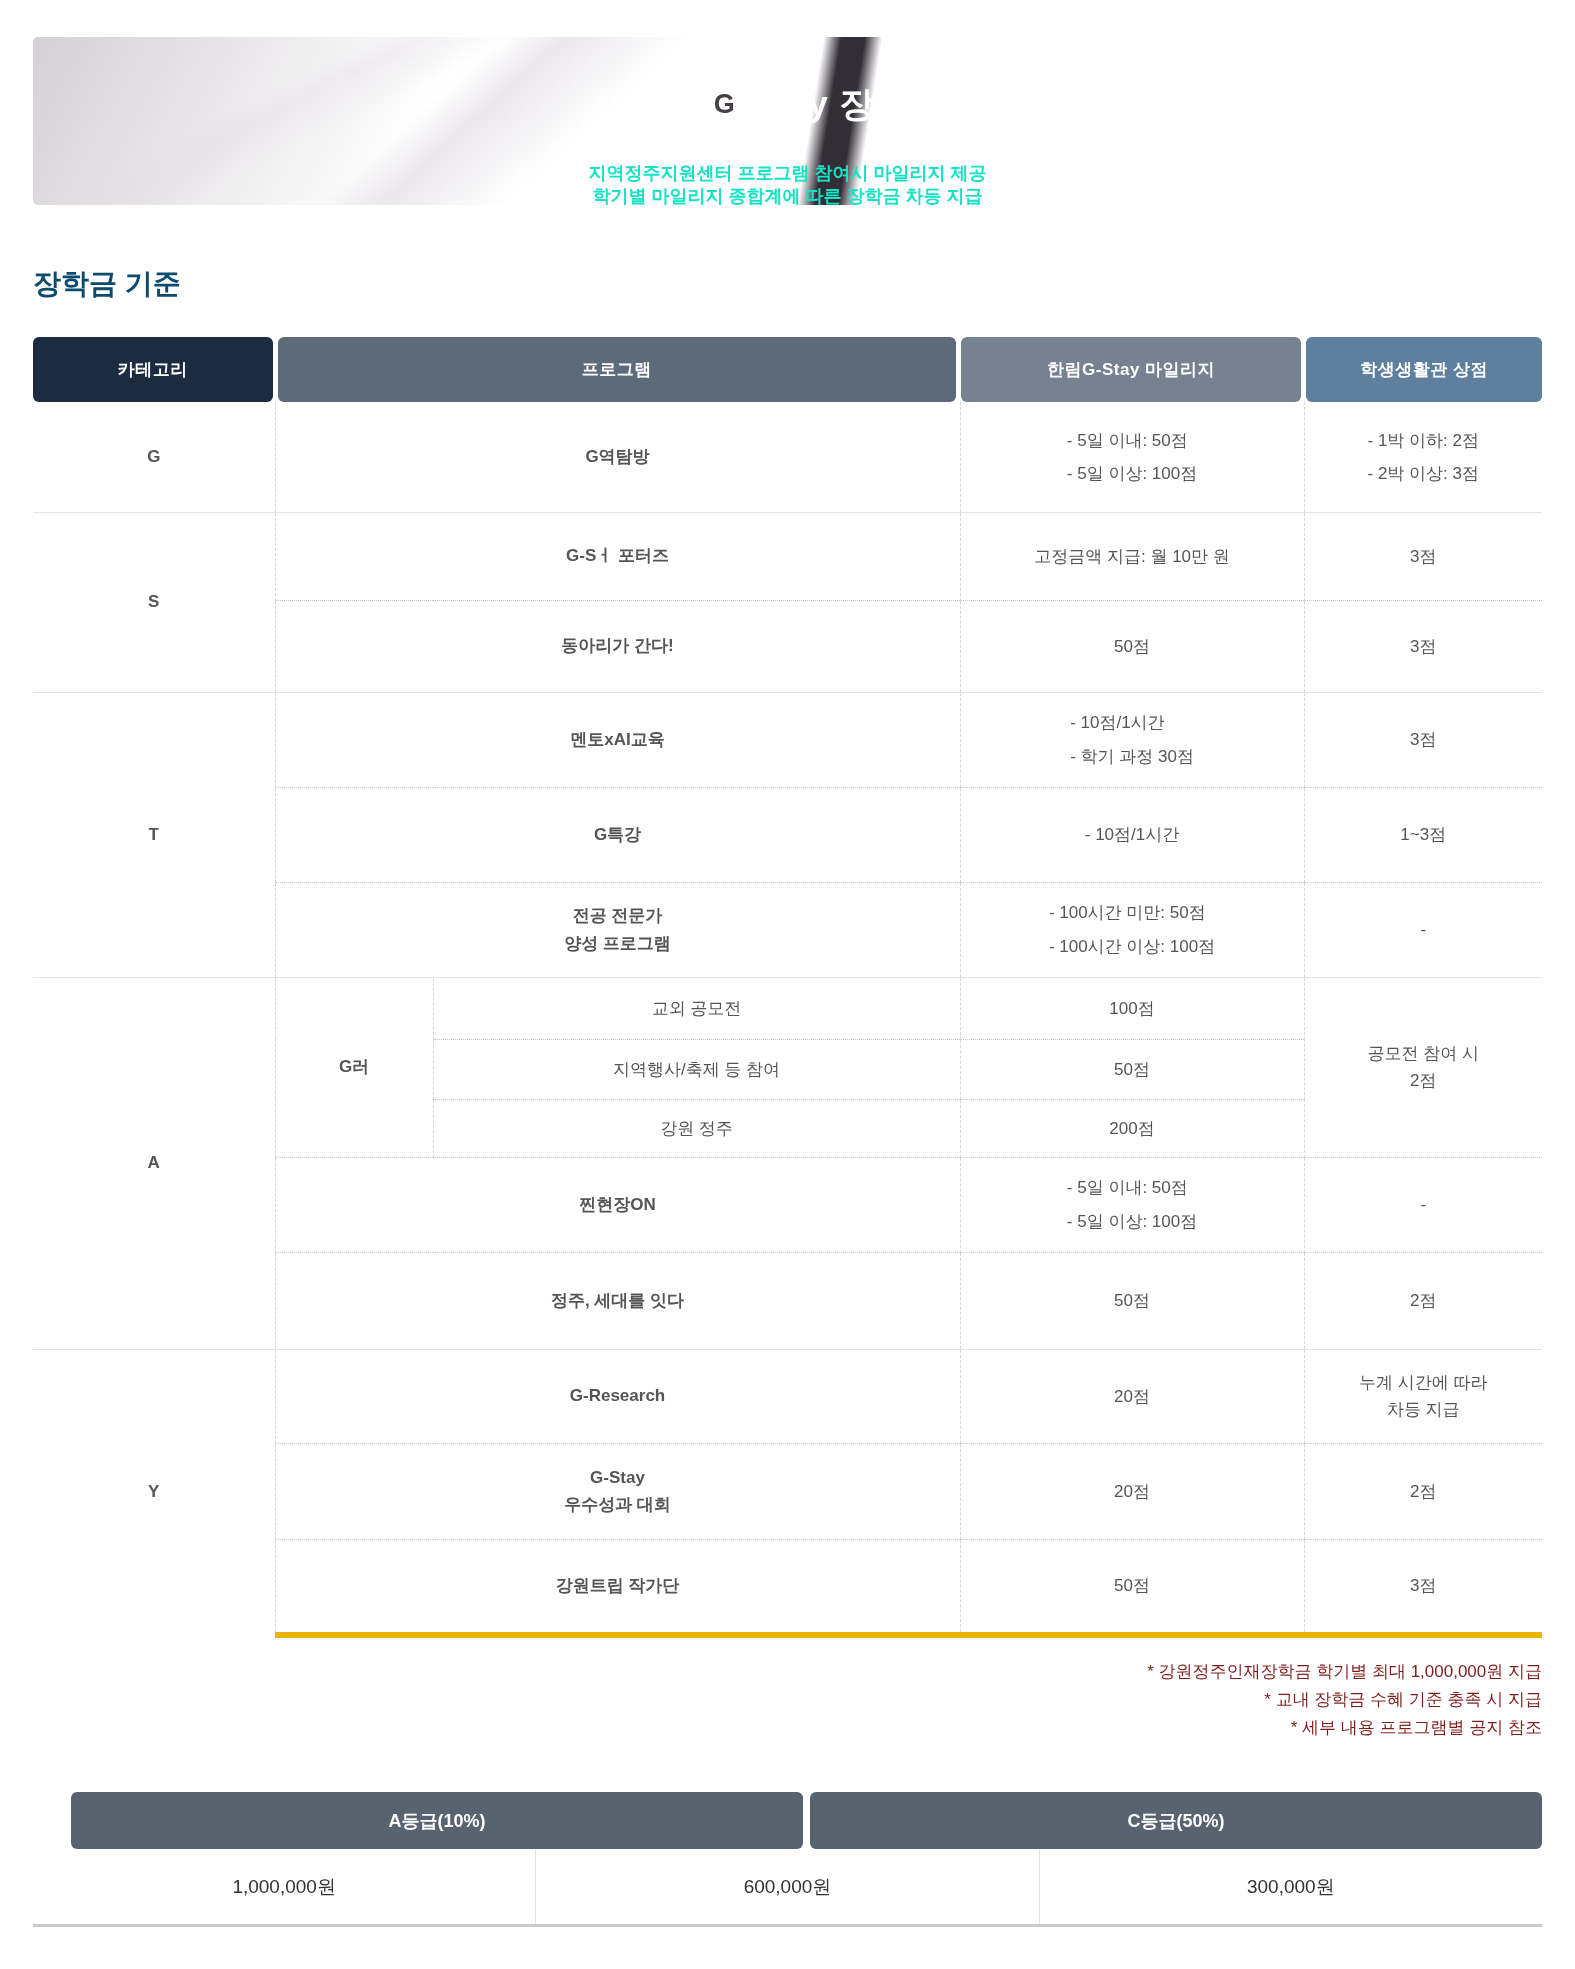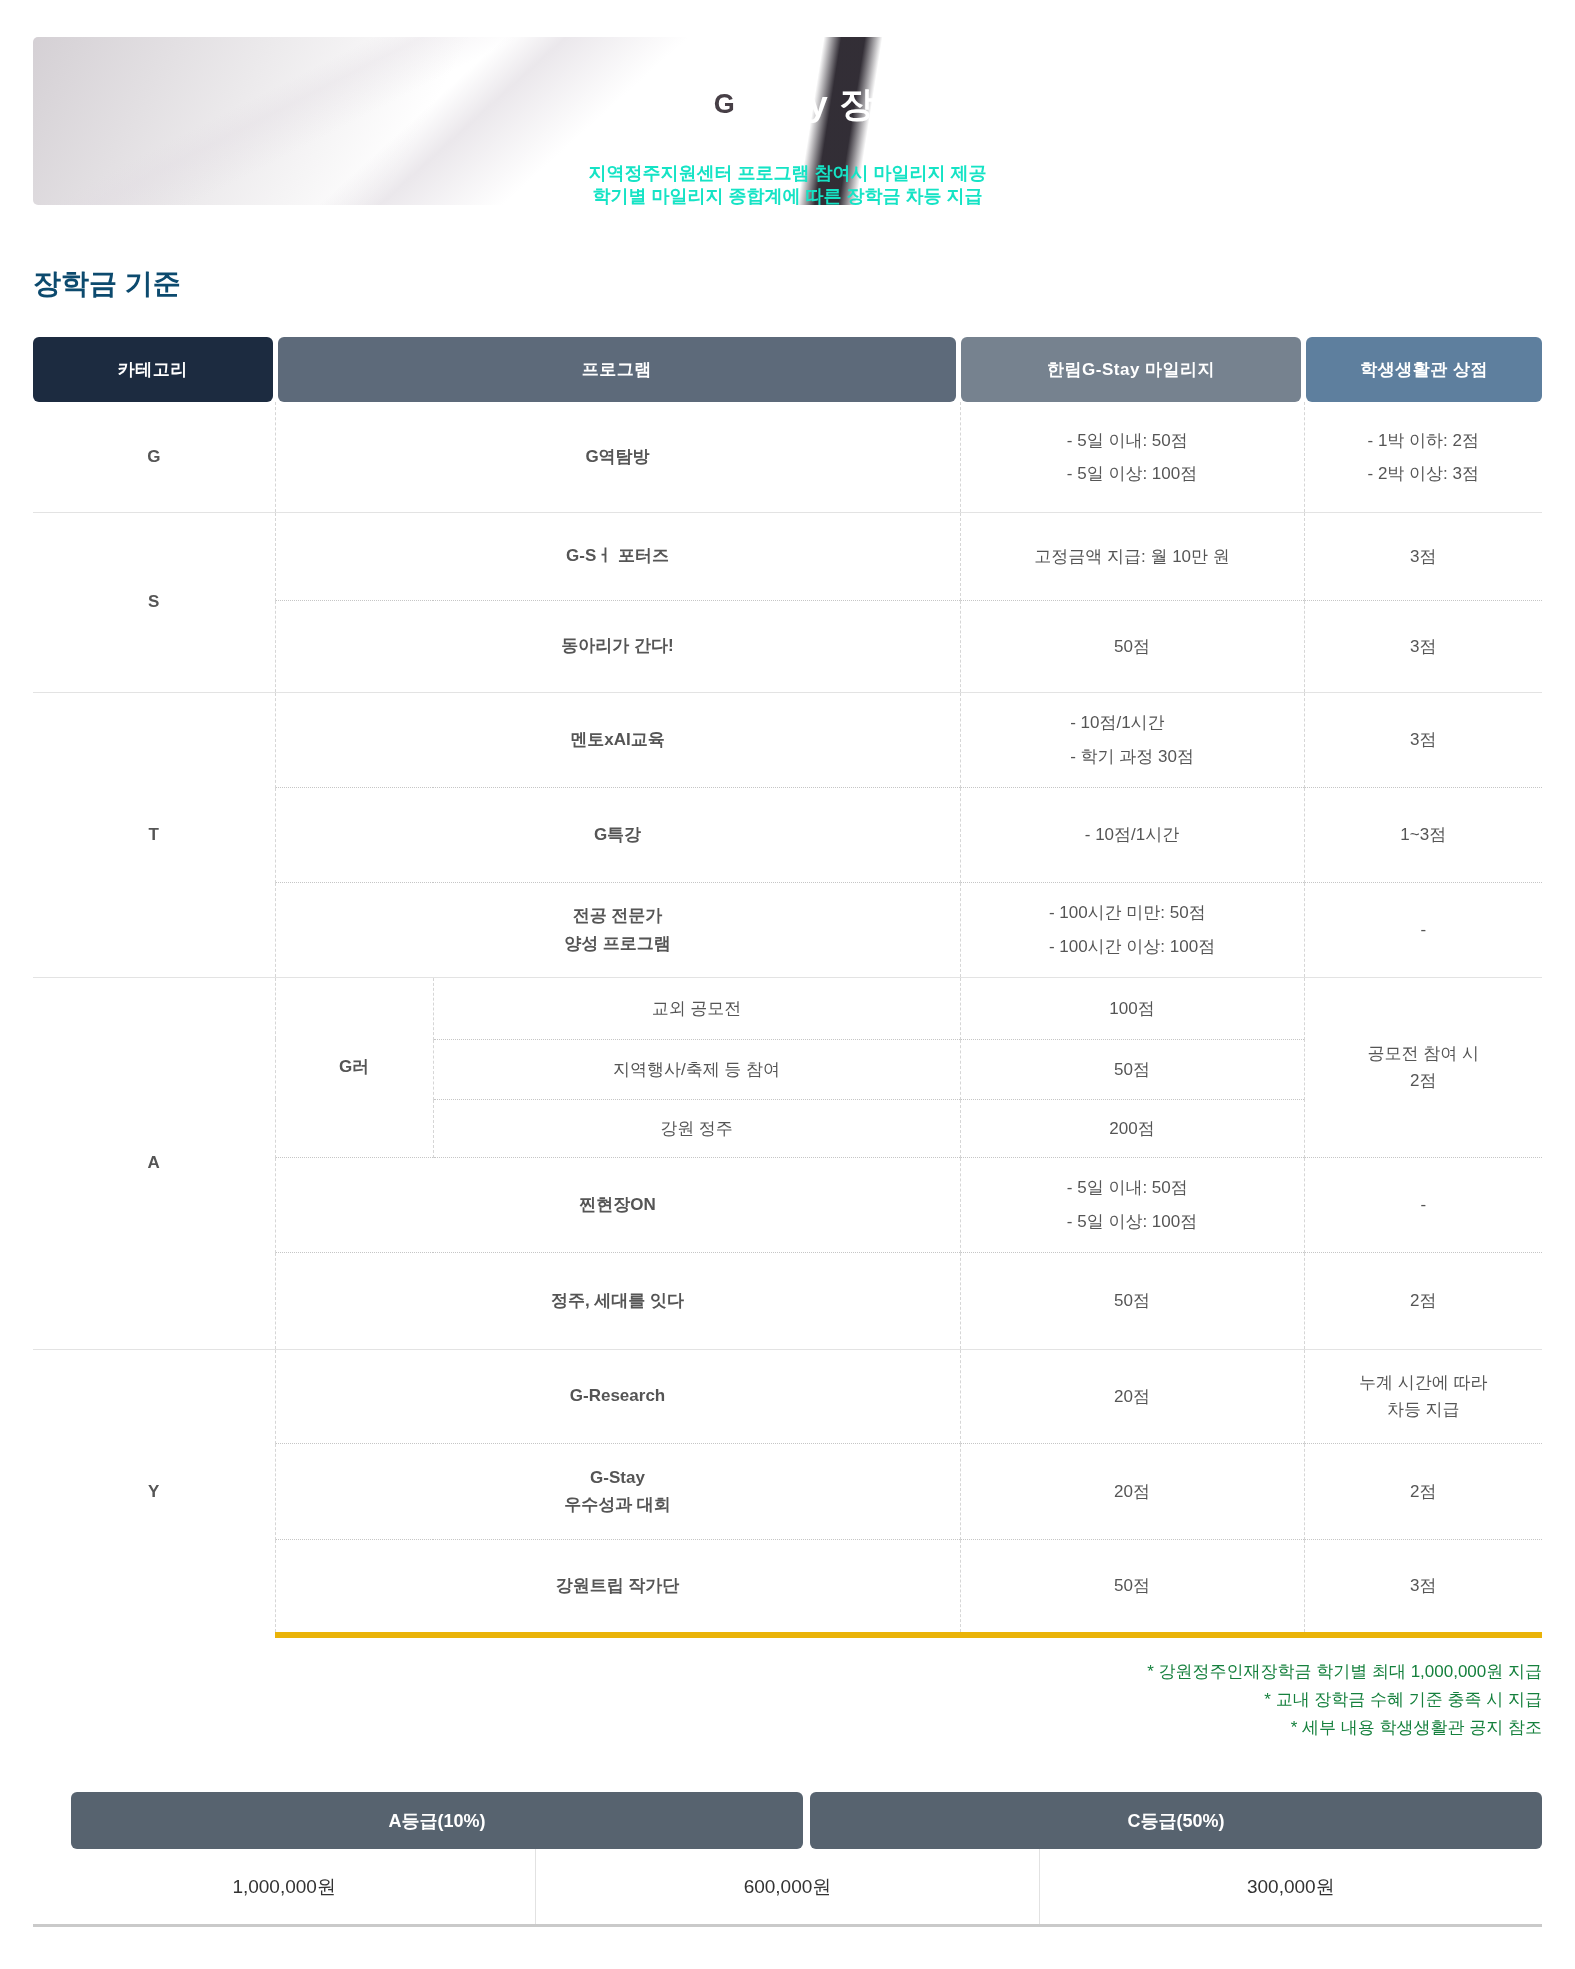--- a/index.html
+++ b/index.html
@@ -81,21 +81,21 @@
   .c-green { color:#6cc24d; }
   .c-pink  { color:#f2569f; }
 
   tr.r1{height:110px} tr.r2{height:88px}  tr.r3{height:92px}
   tr.r4{height:95px}  tr.r5{height:95px}  tr.r6{height:95px}
   tr.r7{height:62px}  tr.r8{height:60px}  tr.r9{height:58px}
   tr.r10{height:95px} tr.r11{height:97px}
   tr.r12{height:94px} tr.r13{height:96px} tr.r14{height:96px}
 
   
-  .notes { margin-top:20px; text-align:right; color:#15803d; font-size:17px; line-height:28px; }
+  .notes { margin-top:20px; text-align:right; color:#7f1d1d; font-size:17px; line-height:28px; }
 
   
   .grades { margin-top:50px; }
   .grades .ghead { display:flex; gap:7px;padding-left:38px; }
   .grades .ghead .gcell {
     flex:1; height:57px; border-radius:6px; background:#57636f;
     display:flex; align-items:center; justify-content:center;
     color:#ffffff; font-size:18px; font-weight:bold;
   }
   .grades .gbody { display:flex; border-bottom:3px solid #cacaca; }
@@ -222,21 +222,21 @@
       <td class="prog c-pink" colspan="2">강원트립 작가단</td>
       <td>50점</td>
       <td>3점</td>
     </tr>
   </tbody>
     </table>
 
   <div class="notes">
     <div>* 강원정주인재장학금 학기별 최대 1,000,000원 지급</div>
     <div>* 교내 장학금 수혜 기준 충족 시 지급</div>
-    <div>* 세부 내용 학생생활관 공지 참조</div>
+    <div>* 세부 내용 프로그램별 공지 참조</div>
   </div>
 
   <div class="grades">
     <div class="ghead">
       <div class="gcell">A등급(10%)</div>
       <div class="gcell">C등급(50%)</div>
     </div>
     <div class="gbody">
       <div class="gval">1,000,000원</div>
       <div class="gval">600,000원</div>

